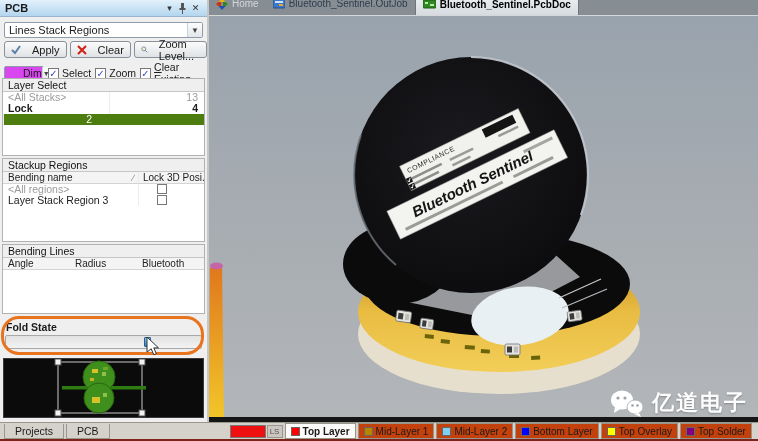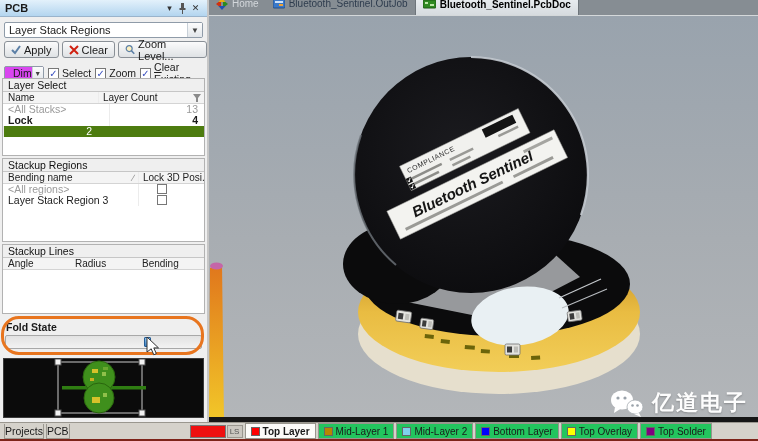--- a/index.html
+++ b/index.html
@@ -12,24 +12,24 @@
     display:flex;align-items:center;padding:0 5px;border-bottom:1px solid #9ab4cc;}
   .panel-header .ttl{font-weight:bold;}
   .panel-header .sp{flex:1;}
   .hic{width:13px;height:13px;display:flex;align-items:center;justify-content:center;color:#333;font-size:9px;cursor:default;}
 
   .combo{position:absolute;left:4px;top:22px;width:199px;height:16px;background:#fff;border:1px solid #8f9ba8;border-radius:2px;
     display:flex;align-items:center;padding-left:4px;}
   .combo .arrow{margin-left:auto;width:15px;height:100%;display:flex;align-items:center;justify-content:center;
     border-left:1px solid #c8d0d8;background:linear-gradient(#fcfcfc,#e2e6ea);font-size:8px;color:#444;}
   .btn-row{position:absolute;left:4px;top:41px;display:flex;gap:3px;}
-  .btn{height:17px;display:flex;align-items:center;gap:3px;padding:0 6px;border:1px solid #8a9097;border-radius:3px;
+  .btn{height:17px;display:flex;align-items:center;gap:11px;padding:0 6px;border:1px solid #8a9097;border-radius:3px;
     background:linear-gradient(#fbfbfb,#dfe2e5);font-size:11px;}
   .opt-row{position:absolute;left:4px;top:61px;display:flex;align-items:center;gap:4px;width:200px;}
-  .mini-combo{width:40px;height:15px;background:#d946ef;border:1px solid #8f9ba8;border-radius:2px;display:flex;align-items:center;padding-left:8px;font-size:10.5px;}
+  .mini-combo{width:40px;height:15px;background:#d946ef;border:1px solid #8f9ba8;border-radius:2px;display:flex;align-items:center;padding-left:18px;font-size:10.5px;}
   .mini-combo .arrow{margin-left:auto;width:12px;text-align:center;font-size:7px;color:#444;background:linear-gradient(#fcfcfc,#e2e6ea);border-left:1px solid #c8d0d8;height:100%;display:flex;align-items:center;justify-content:center;}
   .cb{width:11px;height:11px;border:1px solid #777;background:#fff;display:inline-flex;align-items:center;justify-content:center;
     font-size:10px;line-height:9px;color:#3a50c0;font-weight:bold;flex:0 0 auto;}
   .cb.empty{color:transparent;}
   .ak{display:inline-block;}
   .ak::first-letter{text-decoration:underline;}
   .opt{display:flex;align-items:center;gap:3px;font-size:10.5px;}
 
   .group{position:absolute;left:2px;width:203px;border:1px solid #b2b2b2;background:#fff;}
   .gtitle{height:13px;line-height:13px;background:#efefef;border-bottom:1px solid #c6c6c6;padding:0 5px;font-size:10.5px;color:#111;}
@@ -51,24 +51,24 @@
     border:1px solid #a8a8a8;border-radius:2px;}
   .thumb{position:absolute;top:1px;width:7px;height:10px;background:linear-gradient(#8fc3ee,#3d7fc0);border:1px solid #255d96;border-radius:1px;}
   .orange-ring{position:absolute;left:1px;top:316px;width:203px;height:39px;border:3px solid #e8751e;border-radius:18px;pointer-events:none;}
   .cursor{position:absolute;left:146px;top:337px;pointer-events:none;}
 
   .preview{position:absolute;left:3px;top:358px;width:201px;height:60px;background:#0b0b0b;border:1px solid #3a3a3a;}
 
   
   .bottom-bar{position:absolute;left:0;top:422px;width:758px;height:19px;background:#d5d2cb;border-top:1px solid #9a978f;
     border-bottom:2px solid #7e241a;display:flex;align-items:center;padding-left:4px;font-size:10px;}
-  .ptab{height:15px;padding:0 0;border:1px solid #9a978f;border-top:none;background:#d5d2cb;display:flex;align-items:center;margin-right:2px;font-size:10.5px;}
+  .ptab{height:15px;padding:0 10px;border:1px solid #9a978f;border-top:none;background:#d5d2cb;display:flex;align-items:center;margin-right:2px;font-size:10.5px;}
   .lsw{width:36px;height:13px;border:1px solid #777;margin-left:118px;}
   .lsbox{width:16px;height:13px;border:1px solid #9a978f;background:#cbc7c0;color:#555;font-size:8px;display:flex;align-items:center;justify-content:center;margin-left:1px;}
-  .ltab{height:16px;display:flex;align-items:center;gap:3px;padding:0 5px;background:#22c55e;border:1px solid #98958d;margin-left:2px;white-space:nowrap;}
+  .ltab{height:16px;display:flex;align-items:center;gap:3px;padding:0 5px;background:#c2410c;border:1px solid #98958d;margin-left:2px;white-space:nowrap;}
   .ltab .swatch{width:9px;height:9px;border:1px solid #666;}
   .ltab.active{font-weight:bold;background:#fcfbf9;}
 
   
   .main{position:absolute;left:209px;top:0;width:549px;height:422px;}
   .doc-tabbar{position:absolute;left:0;top:0;width:100%;height:16px;background:#868d93;display:flex;align-items:flex-end;border-bottom:1px solid #d4d8da;}
   .dtab{height:23px;display:flex;align-items:center;gap:4px;padding:0 7px;font-size:10px;color:#d4d8dc;white-space:nowrap;}
   .dtab.active{background:linear-gradient(#eff3f6,#d6dbdf);color:#000;font-weight:bold;border:1px solid #6e757b;border-bottom:none;border-radius:2px 2px 0 0;}
   .dtab.outjob{color:#2e3c4e;}
   .viewport{position:absolute;left:0;top:16px;width:549px;height:406px;background:linear-gradient(180deg,#99a3ad 0%,#a8adb2 55%,#b3b6b9 100%);overflow:hidden;}
@@ -90,21 +90,21 @@
         <svg width="9" height="11" viewBox="0 0 9 11">
             <rect x="3" y="0" width="3" height="5" fill="#555"></rect>
             <rect x="1.5" y="5" width="6" height="2" fill="#555"></rect>
             <rect x="4" y="7" width="1" height="4" fill="#555"></rect>
           </svg>
       </span>
       <span class="hic">✕</span>
     </div>
 
     <div class="combo">
-      <span>Layer Stack Regions</span>
+      <span>Lines Stack Regions</span>
       <span class="arrow">▼</span>
     </div>
 
     <div class="btn-row">
       <div class="btn">
         <svg width="10" height="10" viewBox="0 0 10 10">
             <path d="M1,5 L4,8 L9,1" stroke="#5b7fa6" stroke-width="2" fill="none"></path>
           </svg>
         <span>Apply</span>
       </div>
@@ -137,29 +137,20 @@
         <span class="ak">Zoom</span>
       </span>
       <span class="opt">
         <span class="cb">✓</span>
         <span class="ak">Clear Existing</span>
       </span>
     </div>
 
     <div class="group" style="top:78px;height:78px;">
       <div class="gtitle">Layer Select</div>
-      <div class="thead">
-        <span class="c-name">Name</span>
-        <span class="c-count" style="text-align:left;padding-left:4px;">Layer Count</span>
-        <span class="funnel">
-          <svg width="8" height="8" viewBox="0 0 8 8">
-              <path d="M0,0 L8,0 L5,4 L5,8 L3,8 L3,4 Z" fill="#8a8a8a"></path>
-            </svg>
-        </span>
-      </div>
       <div class="trow dim">
         <span class="c-name">&lt;All Stacks&gt;</span>
         <span class="c-count">13</span>
       </div>
       <div class="trow b">
         <span class="c-name">Lock</span>
         <span class="c-count">4</span>
       </div>
       <div class="trow sel">
         <span class="c-name">Flex</span>
@@ -180,25 +171,25 @@
         <span class="c-name">&lt;All regions&gt;</span>
         <span class="c-lock"><span class="cb empty"></span></span>
       </div>
       <div class="trow">
         <span class="c-name">Layer Stack Region 3</span>
         <span class="c-lock"><span class="cb empty"></span></span>
       </div>
     </div>
 
     <div class="group" style="top:244px;height:70px;">
-      <div class="gtitle">Stackup Lines</div>
+      <div class="gtitle">Bending Lines</div>
       <div class="thead">
         <span class="c3">Angle</span>
         <span class="c3">Radius</span>
-        <span class="c3">Bending</span>
+        <span class="c3">Bluetooth</span>
       </div>
     </div>
 
     <div class="fold-label">Fold State</div>
     <div class="slider">
       <div class="thumb" style="left:138px;"></div>
     </div>
     <div class="orange-ring"></div>
     <svg class="cursor" width="14" height="20" viewBox="0 0 14 20">
       <polygon points="1,0 1,15 5.2,11.8 7.8,17.8 10.3,16.6 7.8,10.9 12.5,10.9" fill="#fff" stroke="#333" stroke-width="1"></polygon>

